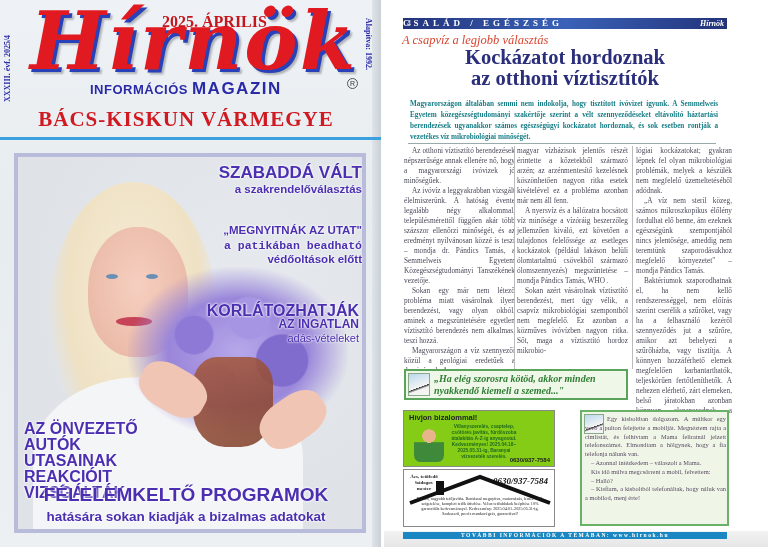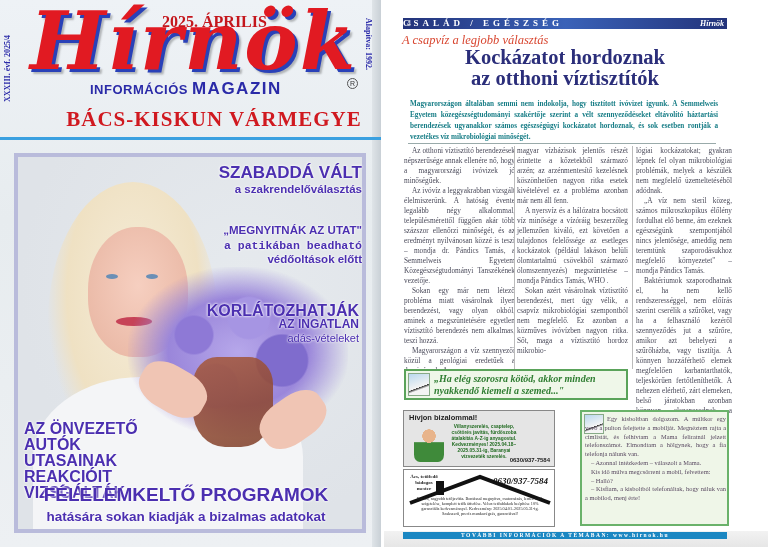--- a/index.html
+++ b/index.html
@@ -18,21 +18,21 @@
   .issue-date { position: absolute; left: 162px; top: 13px; font-size: 16px; font-weight: bold; color: #c4161c; }
   .logo { position: absolute; left: 30px; top: -6px; font-family: "DejaVu Serif", serif; font-style: italic; font-weight: bold;
     font-size: 80px; letter-spacing: 2px; color: #e11a22;
     text-shadow: 3px 3px 0 #2941b8, 5px 5px 2px rgba(0,0,0,0.25); }
   .registered { position: absolute; left: 347px; top: 78px; width: 11px; height: 11px; border: 1px solid #555;
     border-radius: 50%; font-size: 7px; line-height: 9px; text-align: center; color: #333; font-family: "Liberation Sans", sans-serif; }
   .subtitle { position: absolute; left: 42px; top: 79px; font-family: "Liberation Sans", sans-serif; font-weight: bold; color: #2a2aa8; white-space: nowrap; margin-left: 48px; }
   .subtitle .s1 { font-size: 13px; letter-spacing: 0.5px; }
   .subtitle .s2 { font-size: 17px; letter-spacing: 1.5px; margin-left: 4px; }
   .county { position: absolute; left: 0; width: 372px; top: 107px; text-align: center; font-size: 21px; font-weight: bold;
-    letter-spacing: 1px; color: #d01920; margin-left: 28px; }
+    letter-spacing: 1px; color: #d01920; }
   .blue-rule { position: absolute; left: 0; top: 137px; width: 381px; height: 3px; background: #3aa0e0; }
   .photo-frame { position: absolute; left: 14px; top: 153px; width: 352px; height: 380px; border: 4px solid #b9bbdb; }
   .photo { position: absolute; left: 18px; top: 157px; width: 344px; height: 372px; overflow: hidden;
     background: radial-gradient(ellipse at 65% 35%, #e6eaee, #dfe3e8 70%); }
   .hair { position: absolute; left: 30px; top: 25px; width: 170px; height: 280px;
     background: radial-gradient(ellipse at 50% 40%, #f5ecd8 0%, #efe1c3 55%, rgba(240,228,205,0) 72%); border-radius: 50%; }
   .face { position: absolute; left: 70px; top: 70px; width: 100px; height: 130px; border-radius: 48% 48% 45% 45%;
     background: radial-gradient(ellipse at 50% 45%, #f6cfc0, #eab9a6 80%); }
   .eye { position: absolute; width: 12px; height: 5px; background: #6a8fb6; border-radius: 50%; }
   .lips { position: absolute; left: 98px; top: 160px; width: 36px; height: 9px; border-radius: 50%; background: #c74357; }
@@ -76,21 +76,21 @@
   .col p { text-indent: 8px; }
   .col1 { left: 404px; }
   .col2 { left: 517px; }
   .col3 { left: 636px; width: 96px; }
   .col-rule { position: absolute; top: 146px; width: 1px; height: 223px; background: #bbb; }
 
   .quote-box { position: absolute; left: 404px; top: 369px; width: 224px; height: 31px; border: 2px solid #5aa35a; background: #eff7e9; }
   .quote-icon { position: absolute; left: 2px; top: 2px; width: 22px; height: 23px; background: linear-gradient(160deg, #b9d8ee, #f4f4f4 60%, #333 61%, #f4f4f4 70%); border: 1px solid #8a8; }
   .quote-text { position: absolute; left: 28px; top: 2px; width: 194px; font-style: italic; font-weight: bold; color: #2f7d32; font-size: 10px; line-height: 12px; }
 
-  .ad1 { position: absolute; left: 403px; top: 410px; width: 152px; height: 57px; border: 1px solid #888; background: #e5e5e5; }
+  .ad1 { position: absolute; left: 403px; top: 410px; width: 152px; height: 57px; border: 1px solid #888; background: #84cc16; }
   .ad1-title { position: absolute; left: 5px; top: 2px; font-weight: bold; font-size: 7.5px; color: #222; font-family: "Liberation Sans", sans-serif; }
   .ad1-figure { position: absolute; left: 10px; top: 15px; width: 30px; height: 36px; border-radius: 40% 40% 20% 20%; background: radial-gradient(circle at 50% 28%, #e8b48b 0 22%, transparent 23%), linear-gradient(180deg, transparent 45%, #3f8a3a 46%); }
   .ad1-text { position: absolute; left: 45px; top: 13px; width: 70px; font-size: 4.8px; line-height: 6px; text-align: center; color: #1f6a1f; font-weight: bold; font-family: "Liberation Sans", sans-serif; }
   .ad1-phone { position: absolute; right: 4px; bottom: 3px; font-size: 6px; font-weight: bold; color: #222; font-family: "Liberation Sans", sans-serif; }
 
   .ad2 { position: absolute; left: 403px; top: 469px; width: 152px; height: 58px; border: 1px solid #888; background: #fff; }
   .ad2-roof { position: absolute; left: 4px; top: 3px; width: 144px; height: 34px; }
   .ad2-left { position: absolute; left: 4px; top: 4px; width: 32px; font-size: 5px; line-height: 6px; text-align: center; font-weight: bold; color: #222; }
   .ad2-phone { position: absolute; right: 6px; top: 6px; font-size: 9px; font-style: italic; font-weight: bold; color: #111; }
   .ad2-text { position: absolute; left: 12px; width: 128px; top: 26px; font-size: 4.2px; line-height: 5px; text-align: center; color: #222; }

